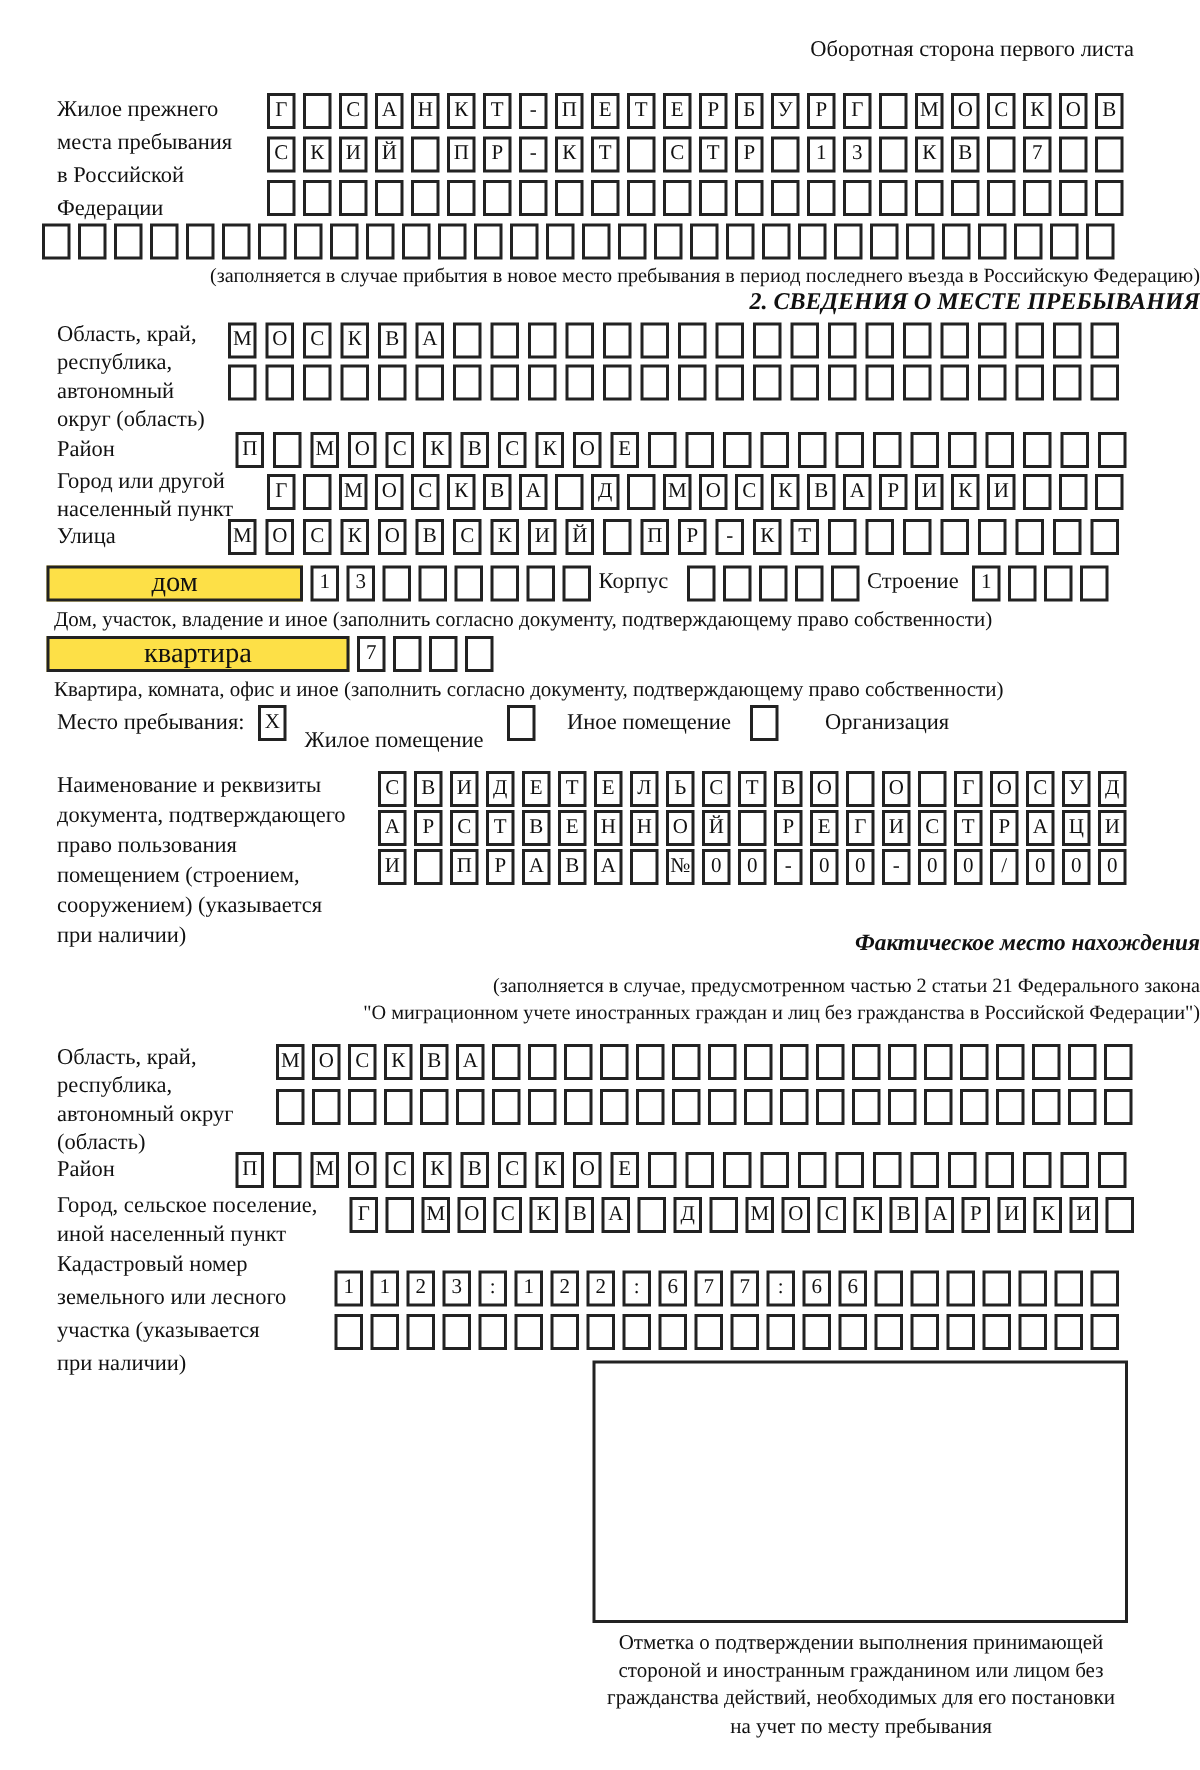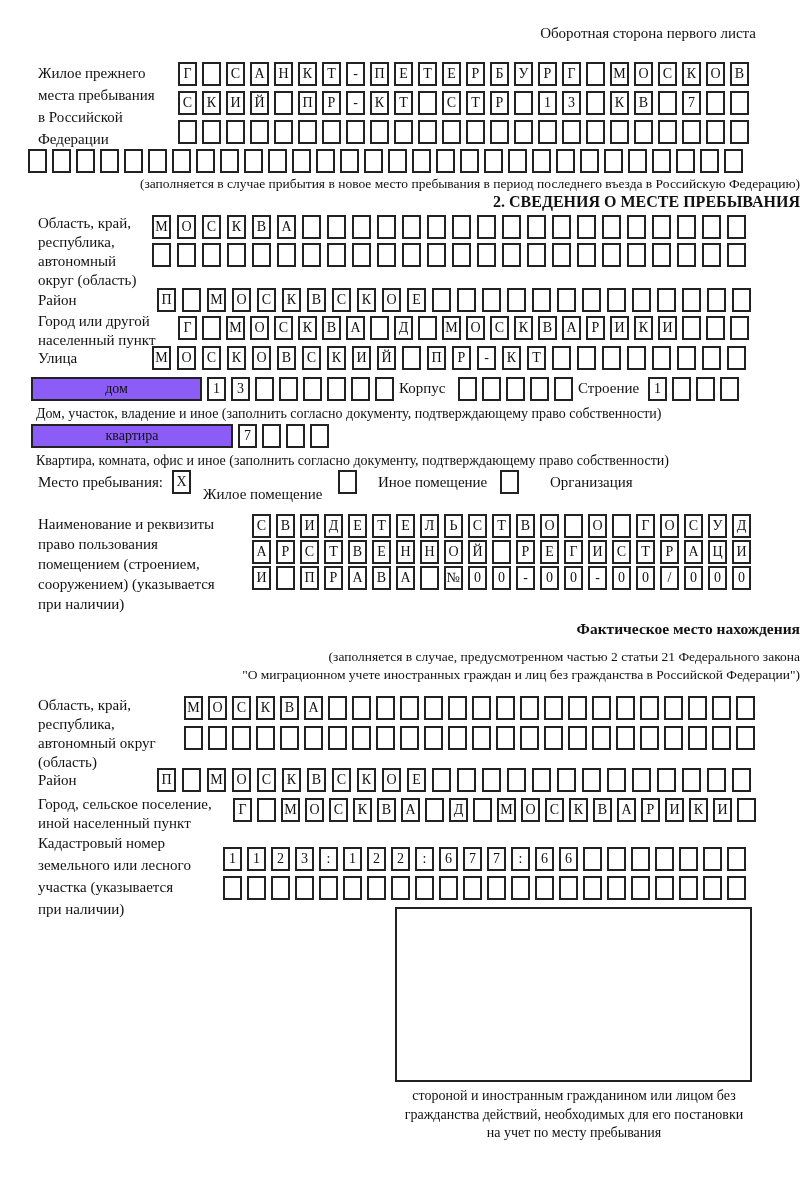--- a/index.html
+++ b/index.html
@@ -12,24 +12,24 @@
   .cell{
     flex:0 0 auto;width:15px;height:20px;border:2px solid #222;background:#fff;
     display:flex;align-items:center;justify-content:center;
     font-size:14px;line-height:20px;
   }
   .cellabs{position:absolute;width:15px;height:20px;border:2px solid #222;background:#fff;
     display:flex;align-items:center;justify-content:center;font-size:14px;}
   .label{position:absolute;font-size:15px;line-height:19px;white-space:nowrap;}
   .caption{position:absolute;font-size:13.5px;line-height:17px;}
   .center{left:0;width:800px;text-align:right;}
-  .bold{font-weight:bold;}
+  .bold{font-weight:bold;font-style:italic;}
   .labelbox{
-    position:absolute;height:20px;border:2px solid #222;background:#8b5cf6;
-    display:flex;align-items:center;justify-content:center;font-size:14px;
+    position:absolute;height:20px;border:2px solid #222;background:#fde047;
+    display:flex;align-items:center;justify-content:center;font-size:19px;
   }
   .stampbox{position:absolute;border:2px solid #222;background:#fff;}
 </style>
 </head>
 <body>
 
 <div class="page">
 
   <div class="label" style="top:24px;right:44px;font-size:15px">Оборотная сторона первого листа</div>
 
@@ -339,20 +339,21 @@
   <div class="label" style="left:38px;top:473px">Место пребывания:</div>
   <div class="cellabs" style="left:172px;top:470px">X</div>
   <div class="label" style="left:203px;top:485px">Жилое помещение</div>
   <div class="cellabs" style="left:338px;top:470px"></div>
   <div class="label" style="left:378px;top:473px">Иное помещение</div>
   <div class="cellabs" style="left:500px;top:470px"></div>
   <div class="label" style="left:550px;top:473px">Организация</div>
 
   <div class="label" style="left:38px;top:514px;line-height:20px">
     <div>Наименование и реквизиты</div>
+    <div>документа, подтверждающего</div>
     <div>право пользования</div>
     <div>помещением (строением,</div>
     <div>сооружением) (указывается</div>
     <div>при наличии)</div>
   </div>
   <div class="row" style="left:252px;top:514px">
       <span class="cell">С</span>
       <span class="cell">В</span>
       <span class="cell">И</span>
       <span class="cell">Д</span>
@@ -591,18 +592,19 @@
       <span class="cell"></span>
       <span class="cell"></span>
       <span class="cell"></span>
       <span class="cell"></span>
       <span class="cell"></span>
       <span class="cell"></span>
     </div>
 
   <div class="stampbox" style="left:395px;top:907px;width:353px;height:171px"></div>
   <div class="caption" style="left:390px;top:1087px;width:368px;text-align:center;font-size:14px;line-height:18.5px">
+    <div>Отметка о подтверждении выполнения принимающей</div>
     <div>стороной и иностранным гражданином или лицом без</div>
     <div>гражданства действий, необходимых для его постановки</div>
     <div>на учет по месту пребывания</div>
   </div>
 
 </div>
 
 </body></html>

